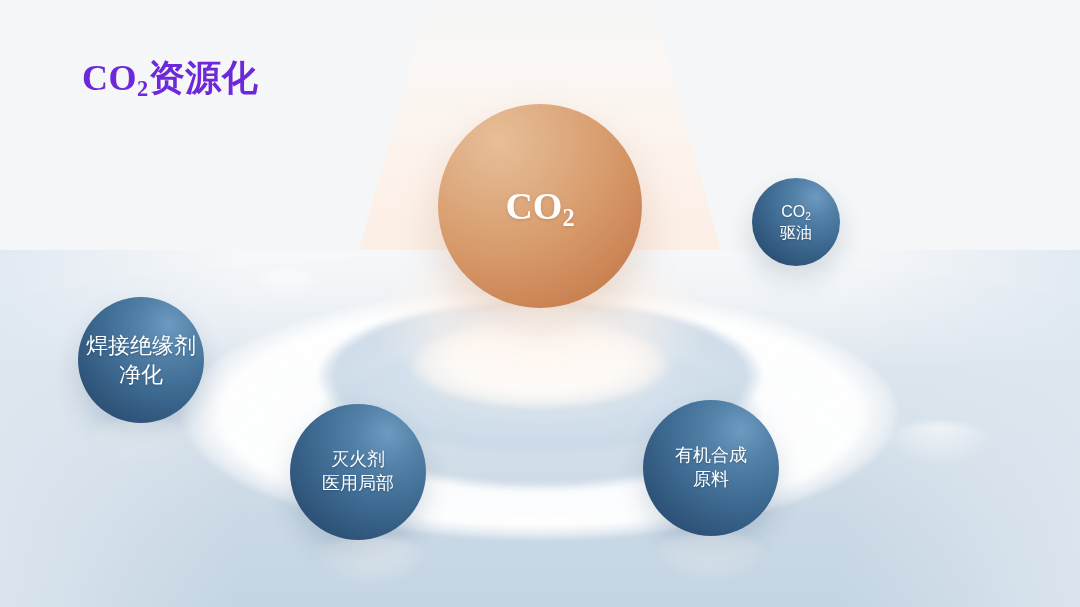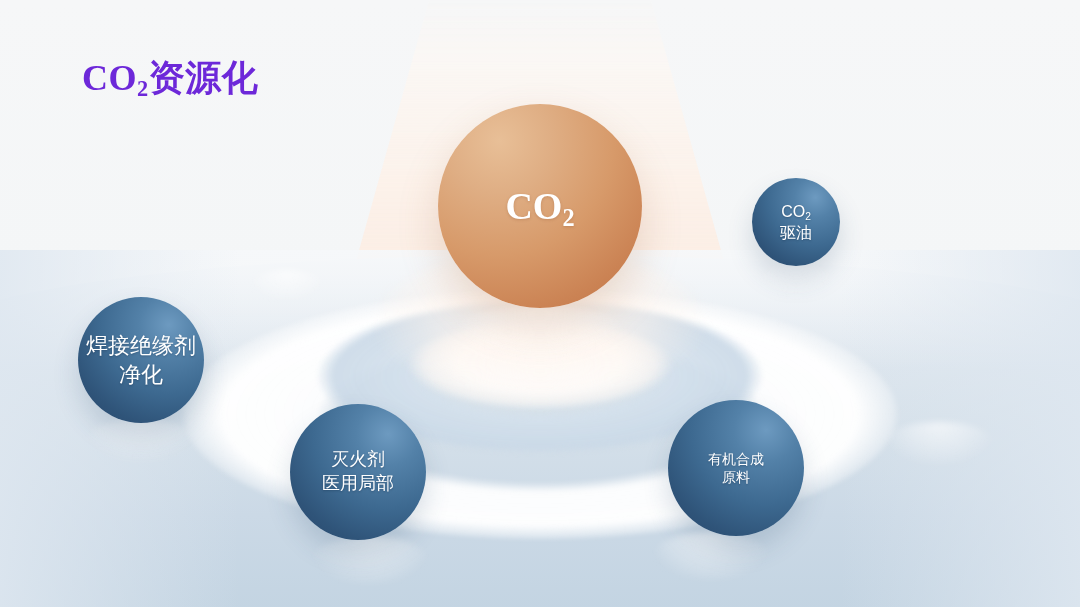--- a/index.html
+++ b/index.html
@@ -193,21 +193,21 @@
     filter: blur(3px);
   }
 
   
   #node-center   { left: 438px; top: 104px;  width: 204px; height: 204px; font-size: 38px; }
   #node-food     { left: 243px; top: 184px;  width: 88px;  height: 88px;  font-size: 16px; }
   #node-oil      { left: 752px; top: 178px;  width: 88px;  height: 88px;  font-size: 16px; }
   #node-weld     { left: 78px;  top: 297px;  width: 126px; height: 126px; font-size: 22px; }
   #node-med      { left: 876px; top: 300px;  width: 126px; height: 126px; font-size: 17px; }
   #node-fire     { left: 290px; top: 404px;  width: 136px; height: 136px; font-size: 18px; }
-  #node-organic  { left: 668px; top: 400px;  width: 136px; height: 136px; font-size: 14px; }
+  #node-organic  { left: 643px; top: 400px;  width: 136px; height: 136px; font-size: 18px; }
 
   #refl-center   { left: 452px; top: 306px;  width: 176px; height: 56px; }
   #refl-food     { left: 249px; top: 270px;  width: 76px;  height: 30px; }
   #refl-oil      { left: 758px; top: 264px;  width: 76px;  height: 30px; }
   #refl-weld     { left: 86px;  top: 419px;  width: 110px; height: 42px; }
   #refl-med      { left: 884px; top: 422px;  width: 110px; height: 42px; }
   #refl-fire     { left: 312px; top: 536px;  width: 116px; height: 48px; }
   #refl-organic  { left: 653px; top: 532px;  width: 116px; height: 48px; }
 </style>
 </head>

